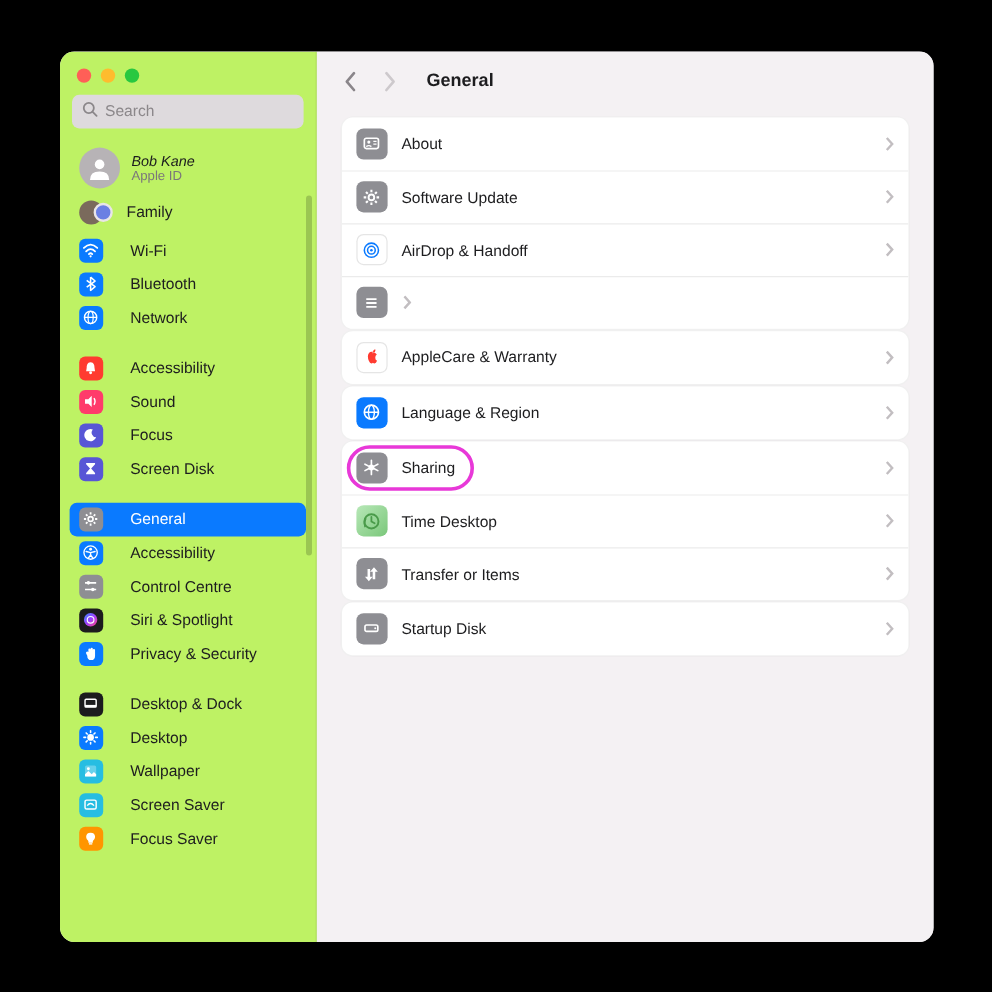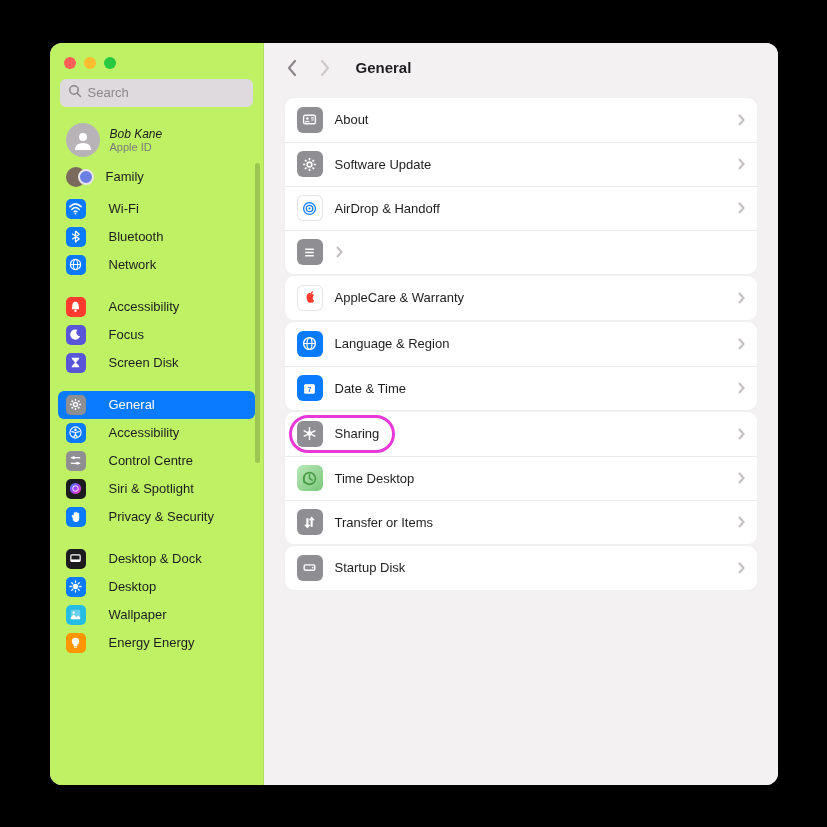--- a/index.html
+++ b/index.html
@@ -342,20 +342,28 @@
           <div class="group-gap"></div>
           <div class="side-item">
       <span class="si-icon" style="background:#ff3b30">
               <svg viewBox="0 0 14 14">
                 <use href="#i-bell"></use>
               </svg>
             </span>
       <span>Accessibility</span>
           </div>
           <div class="side-item">
+      <span class="si-icon" style="background:#ff3b6b">
+              <svg viewBox="0 0 14 14">
+                <use href="#i-speaker"></use>
+              </svg>
+            </span>
+      <span>Sound</span>
+          </div>
+          <div class="side-item">
       <span class="si-icon" style="background:#5856d6">
               <svg viewBox="0 0 14 14">
                 <use href="#i-moon"></use>
               </svg>
             </span>
       <span>Focus</span>
           </div>
           <div class="side-item">
       <span class="si-icon" style="background:#5856d6">
               <svg viewBox="0 0 14 14">
@@ -424,26 +432,34 @@
           </div>
           <div class="side-item">
       <span class="si-icon" style="background:#26bde2">
               <svg viewBox="0 0 14 14">
                 <use href="#i-wallpaper"></use>
               </svg>
             </span>
       <span>Wallpaper</span>
           </div>
           <div class="side-item">
+      <span class="si-icon" style="background:#26bde2">
+              <svg viewBox="0 0 14 14">
+                <use href="#i-screensaver"></use>
+              </svg>
+            </span>
+      <span>Screen Saver</span>
+          </div>
+          <div class="side-item">
       <span class="si-icon" style="background:#ff9500">
               <svg viewBox="0 0 14 14">
                 <use href="#i-bulb"></use>
               </svg>
             </span>
-      <span>Energy Energy</span>
+      <span>Focus Saver</span>
           </div>
         </div>
     </div>
     <div class="scroll-track"></div>
   </aside>
 
   <main class="main">
     <div class="topbar">
       <div class="nav-arrow">
         <svg viewBox="0 0 11 18">
@@ -521,31 +537,20 @@
       <span class="row-icon" style="background:#0a7aff">
               <svg viewBox="0 0 14 14">
                 <use href="#i-globe"></use>
               </svg>
             </span>
       <span class="row-label">Language &amp; Region</span>
       <span class="chev"><svg viewBox="0 0 8 12">
                 <path d="M2 1 L6.5 6 L2 11"></path>
               </svg></span>
           </div>
-          <div class="row">
-      <span class="row-icon" style="background:#0a7aff">
-              <svg viewBox="0 0 14 14">
-                <use href="#i-calendar"></use>
-              </svg>
-            </span>
-      <span class="row-label">Date &amp; Time</span>
-      <span class="chev"><svg viewBox="0 0 8 12">
-                <path d="M2 1 L6.5 6 L2 11"></path>
-              </svg></span>
-          </div>
         </div>
         <div class="card">
           <div class="row" style="position: relative;">
       <span class="row-icon" style="background:#8e8e93">
               <svg viewBox="0 0 14 14">
                 <use href="#i-sharing"></use>
               </svg>
             </span>
       <span class="row-label">Sharing</span>
       <span class="chev"><svg viewBox="0 0 8 12">

